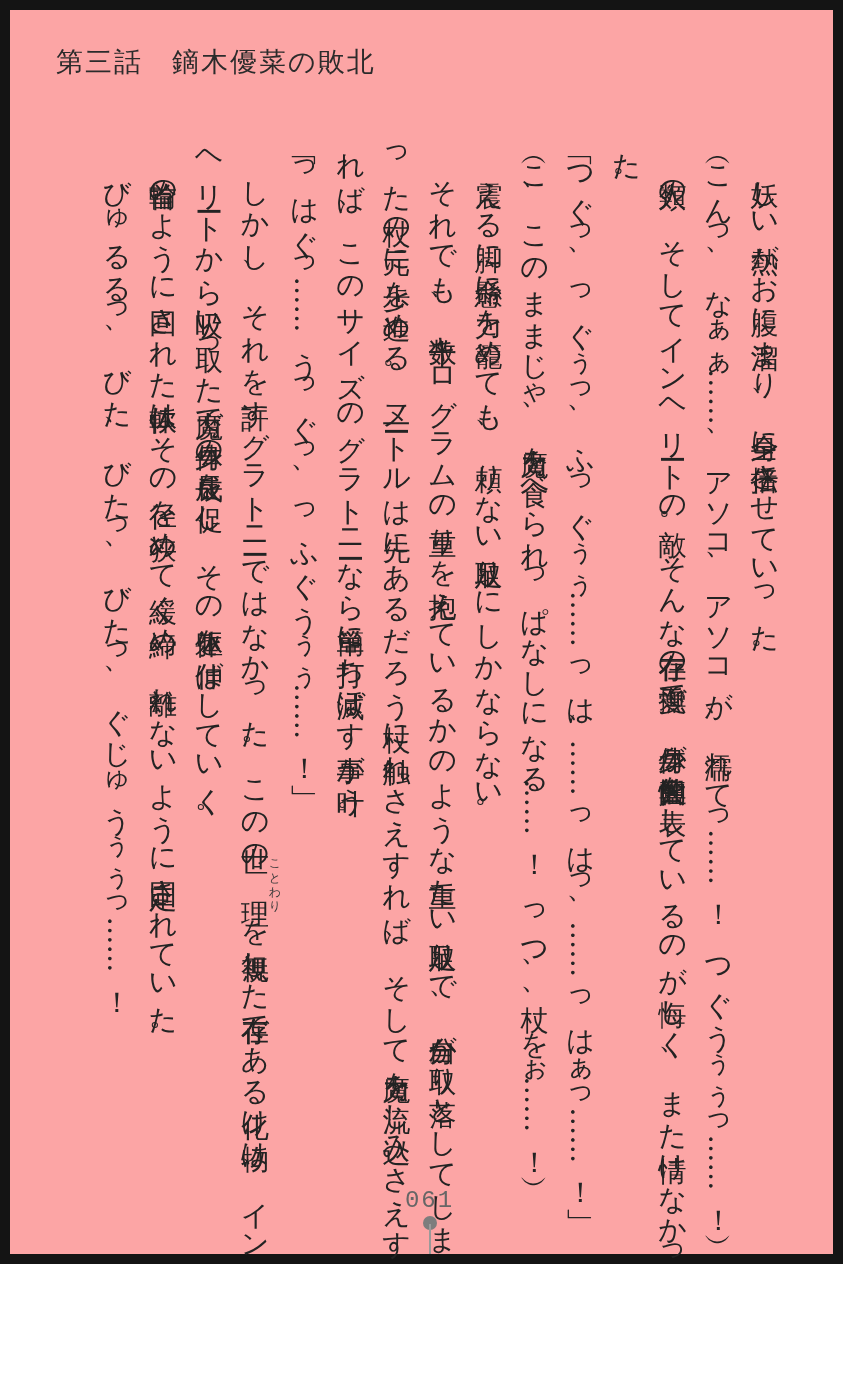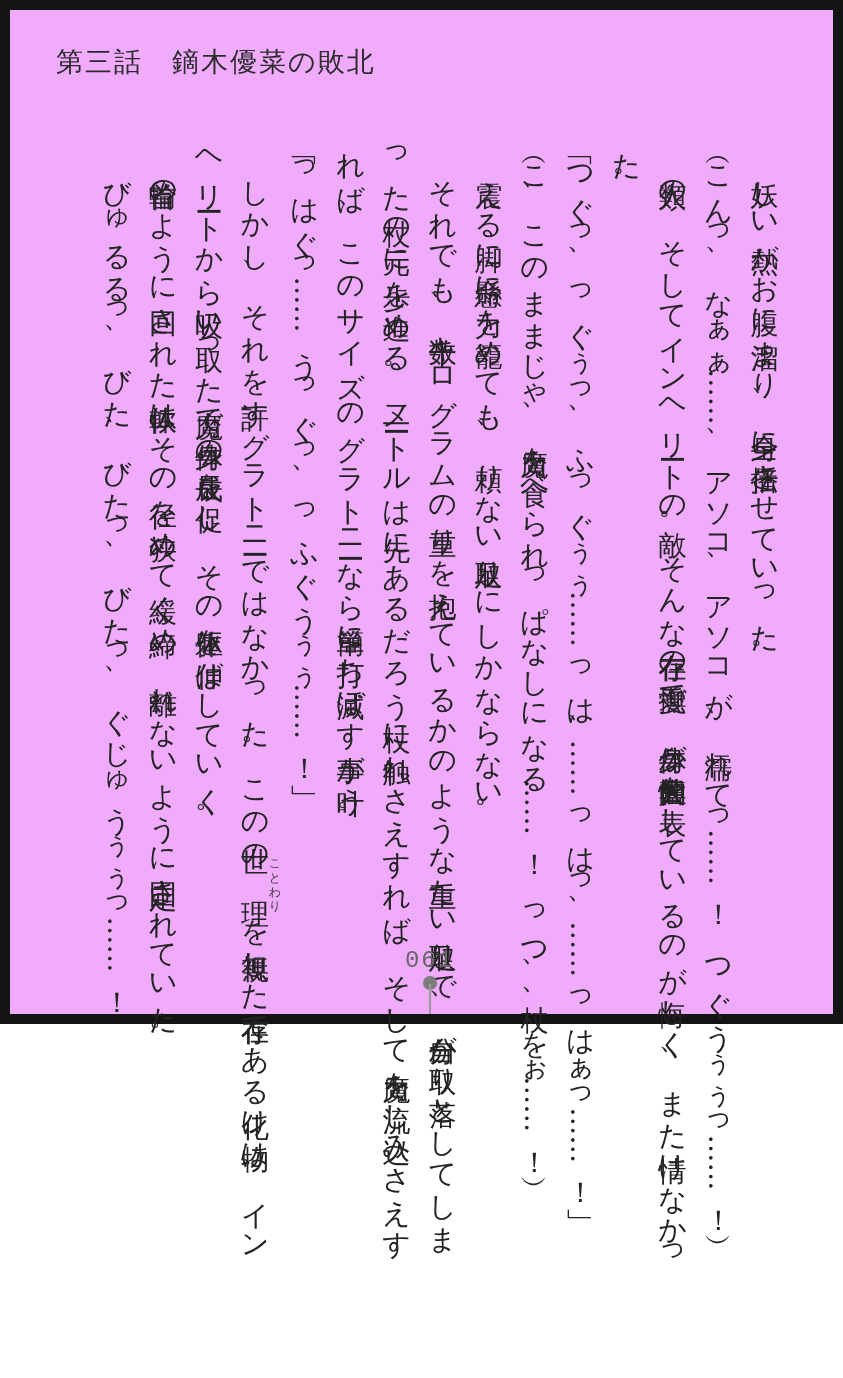--- a/index.html
+++ b/index.html
@@ -7,22 +7,22 @@
     padding: 0;
     width: 843px;
     height: 1378px;
     background: #ffffff;
     overflow: hidden;
   }
   .page {
     position: relative;
     box-sizing: border-box;
     width: 843px;
-    height: 1024px;
-    background: #f0abfc;
+    height: 1264px;
+    background: #fca5a5;
     border: 10px solid #141414;
     font-family: "DejaVu Serif", "Liberation Serif", serif;
     color: #262626;
   }
   .chapter-header {
     position: absolute;
     left: 46px;
     top: 34px;
     font-size: 27px;
     letter-spacing: 2px;

